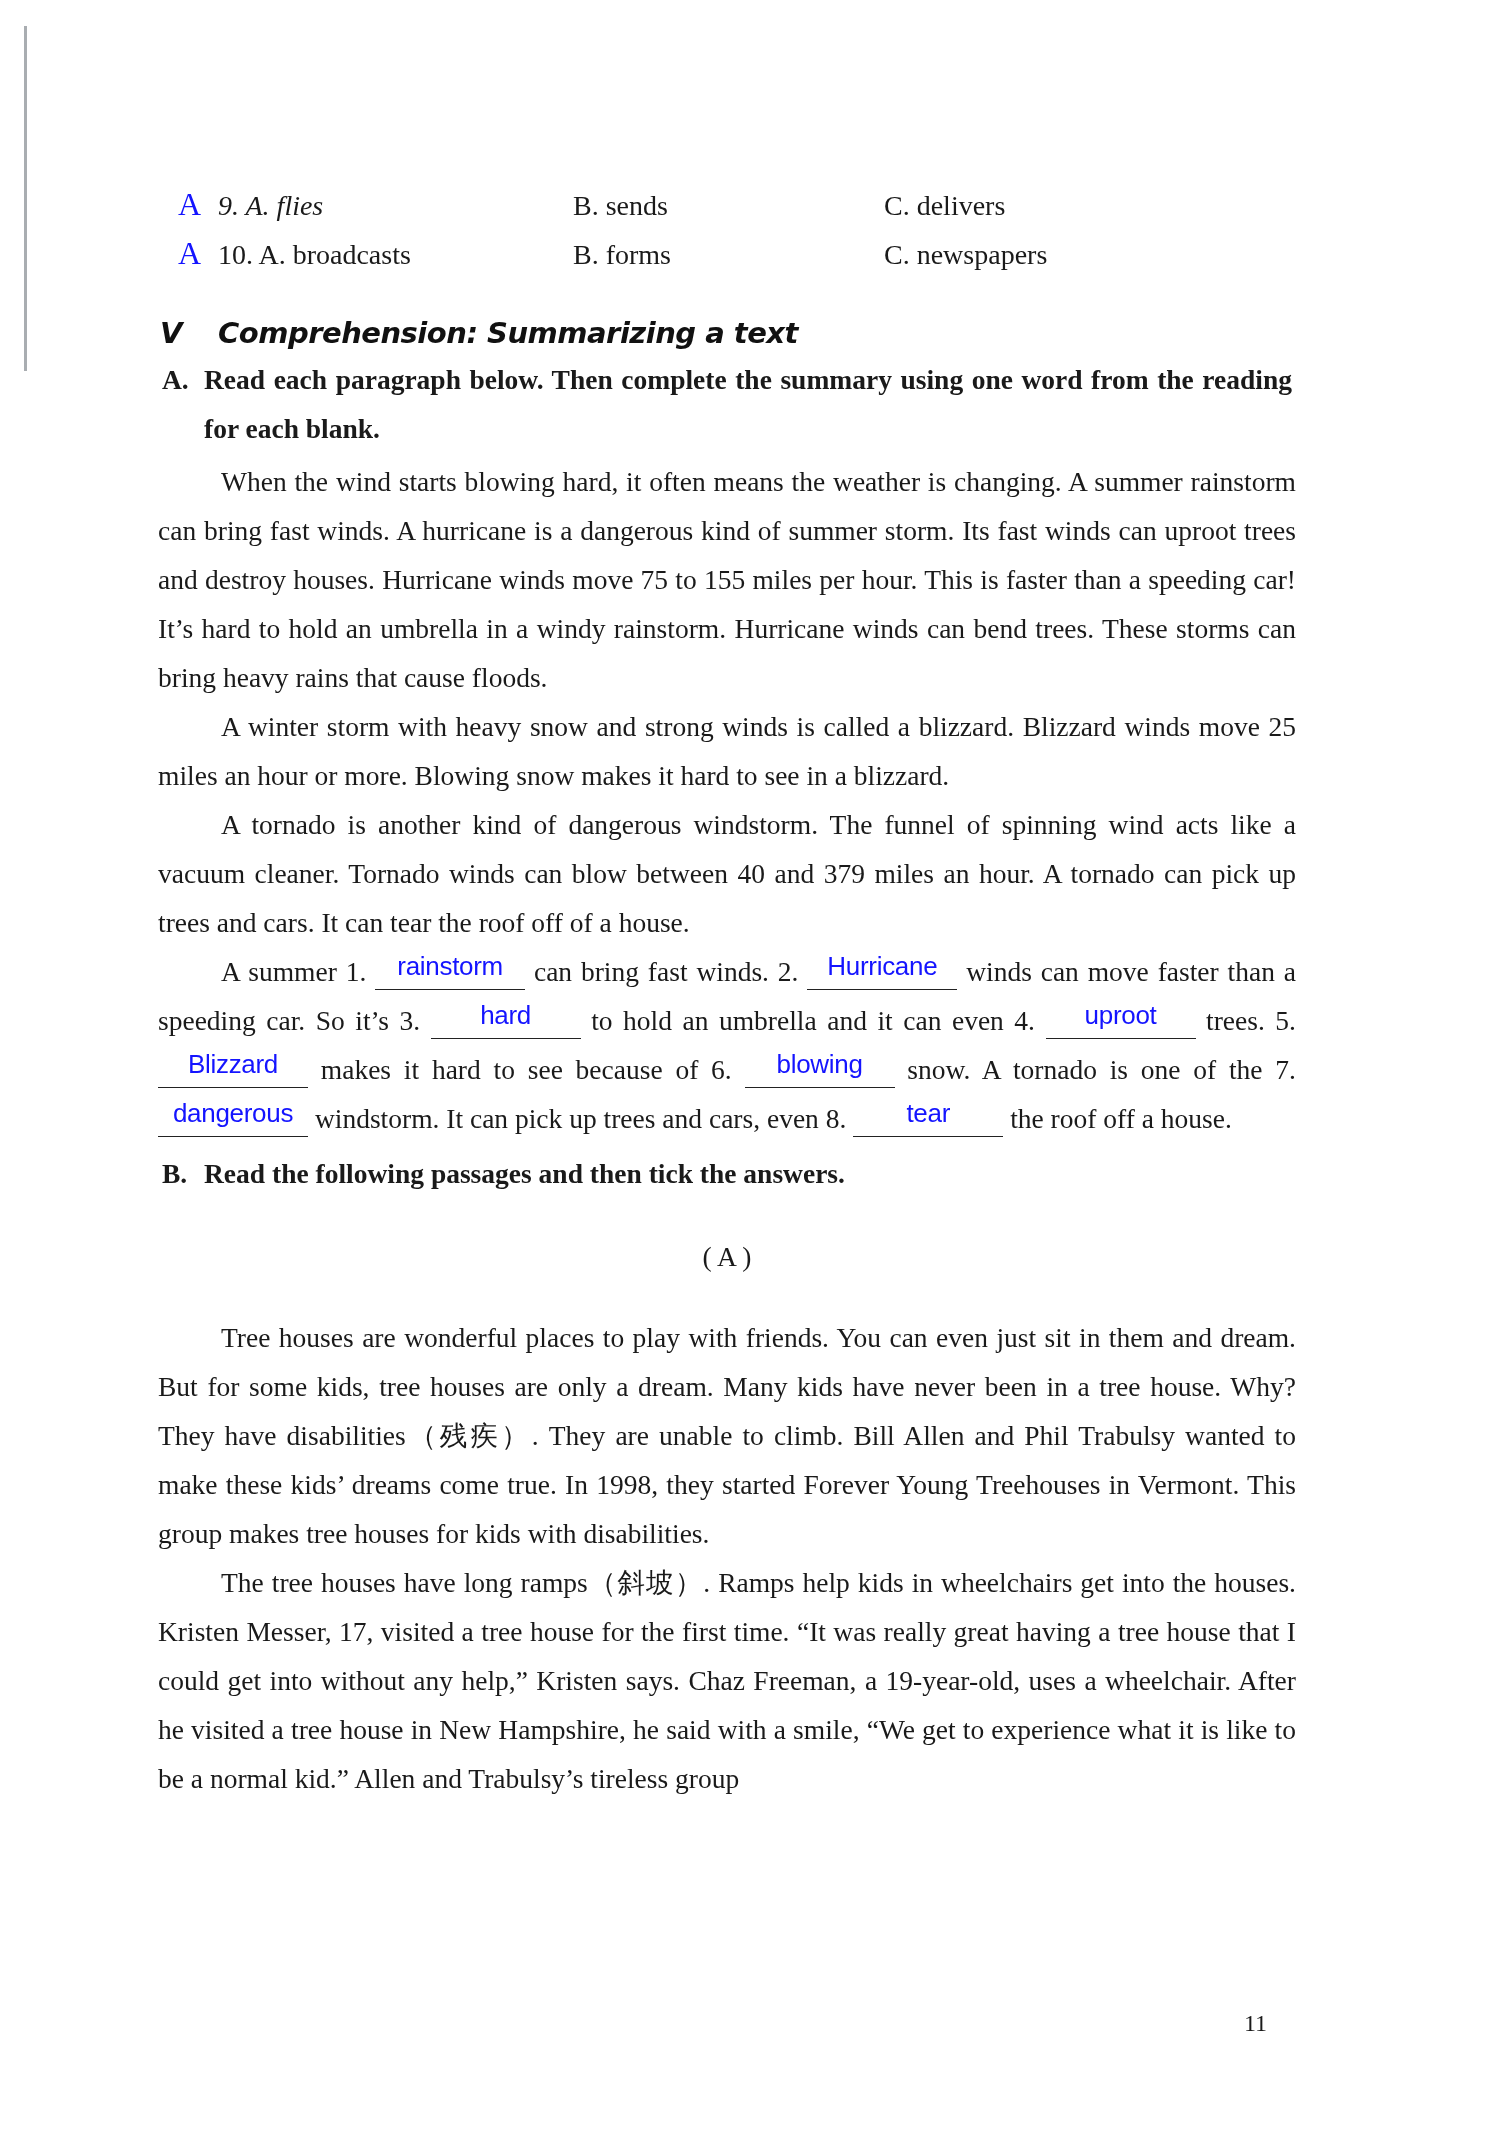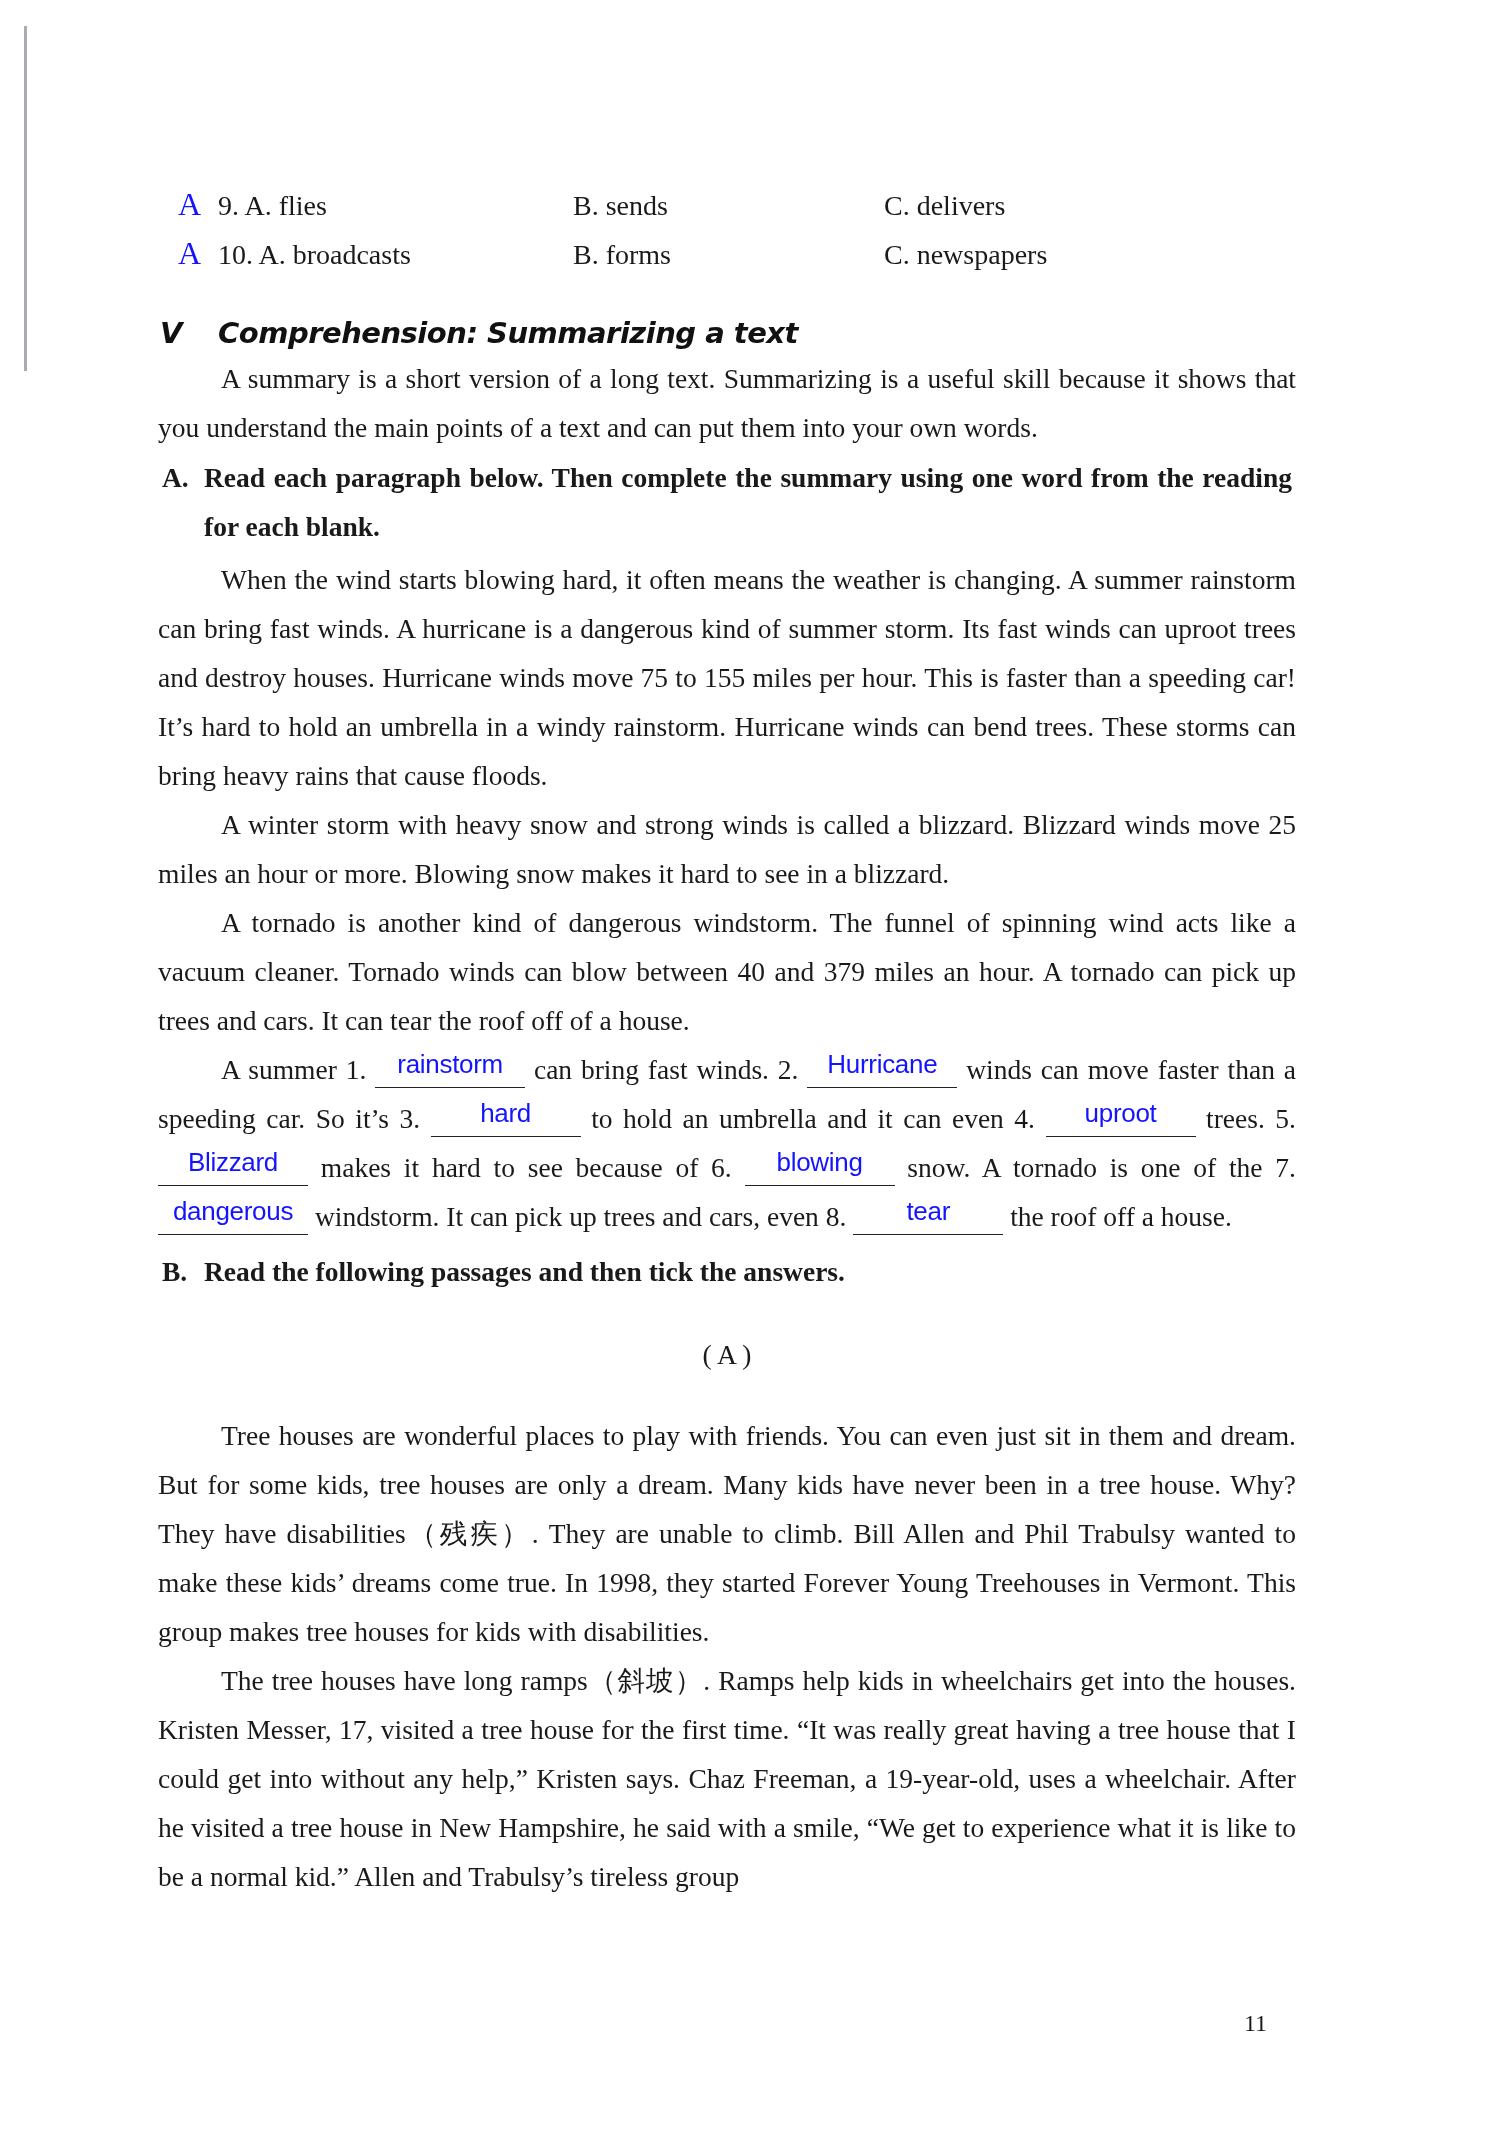--- a/index.html
+++ b/index.html
@@ -23,37 +23,36 @@
   .pageno { position:absolute; left:1244px; top:2010px; font-size:24px; }
 </style>
 </head>
 <body>
 
 <div class="edge-line"></div>
 
 <div class="row" style="left:178px; top:186px;">
   <span class="mark">A</span>
 </div>
-<div class="row" style="left:218px; top:188px;">9. A. flies</div>
+<div class="row" style="left:218px; top:188px;font-style:italic;">9. A. flies</div>
 <div class="row" style="left:573px; top:188px;">B. sends</div>
 <div class="row" style="left:884px; top:188px;">C. delivers</div>
 
 <div class="row" style="left:178px; top:235px;">
   <span class="mark">A</span>
 </div>
 <div class="row" style="left:218px; top:237px;">10. A. broadcasts</div>
 <div class="row" style="left:573px; top:237px;">B. forms</div>
 <div class="row" style="left:884px; top:237px;">C. newspapers</div>
 
 <div class="heading">
   <span class="num">V</span><span>Comprehension: Summarizing a text</span>
 </div>
 
 <div class="body" style="top:354px;">
-  <p class="p">A summary is a short version of a long text. Summarizing is a useful skill because it shows that you understand the main points of a text and can put them into your own words.</p>
   <p class="instr" style="margin-top:1px;"><span class="lbl">A.</span><span>Read each paragraph below. Then complete the summary using one word from the reading for each blank.</span></p>
   <p class="p">When the wind starts blowing hard, it often means the weather is changing. A summer rainstorm can bring fast winds. A hurricane is a dangerous kind of summer storm. Its fast winds can uproot trees and destroy houses. Hurricane winds move 75 to 155 miles per hour. This is faster than a speeding car! It’s hard to hold an umbrella in a windy rainstorm. Hurricane winds can bend trees. These storms can bring heavy rains that cause floods.</p>
   <p class="p">A winter storm with heavy snow and strong winds is called a blizzard. Blizzard winds move 25 miles an hour or more. Blowing snow makes it hard to see in a blizzard.</p>
   <p class="p">A tornado is another kind of dangerous windstorm. The funnel of spinning wind acts like a vacuum cleaner. Tornado winds can blow between 40 and 379 miles an hour. A tornado can pick up trees and cars. It can tear the roof off of a house.</p>
   <p class="p"><span>A summer 1. </span><span class="blank"><span class="ans">rainstorm</span></span><span> can bring fast winds. 2. </span><span class="blank"><span class="ans">Hurricane</span></span><span> winds can move faster than a speeding car. So it’s 3. </span><span class="blank"><span class="ans">hard</span></span><span> to hold an umbrella and it can even 4. </span><span class="blank"><span class="ans">uproot</span></span><span> trees. 5. </span><span class="blank"><span class="ans">Blizzard</span></span><span> makes it hard to see because of 6. </span><span class="blank"><span class="ans">blowing</span></span><span> snow. A tornado is one of the 7. </span><span class="blank"><span class="ans">dangerous</span></span><span> windstorm. It can pick up trees and cars, even 8. </span><span class="blank"><span class="ans">tear</span></span><span> the roof off a house.</span></p>
   <p class="instr" style="margin-top:6px;"><span class="lbl">B.</span><span>Read the following passages and then tick the answers.</span></p>
   <p class="center" style="margin:34px 0 32px 0;">( A )</p>
   <p class="p">Tree houses are wonderful places to play with friends. You can even just sit in them and dream. But for some kids, tree houses are only a dream. Many kids have never been in a tree house. Why? They have disabilities（残疾）. They are unable to climb. Bill Allen and Phil Trabulsy wanted to make these kids’ dreams come true. In 1998, they started Forever Young Treehouses in Vermont. This group makes tree houses for kids with disabilities.</p>
   <p class="p">The tree houses have long ramps（斜坡）. Ramps help kids in wheelchairs get into the houses. Kristen Messer, 17, visited a tree house for the first time. “It was really great having a tree house that I could get into without any help,” Kristen says. Chaz Freeman, a 19-year-old, uses a wheelchair. After he visited a tree house in New Hampshire, he said with a smile, “We get to experience what it is like to be a normal kid.” Allen and Trabulsy’s tireless group</p>
 </div>

